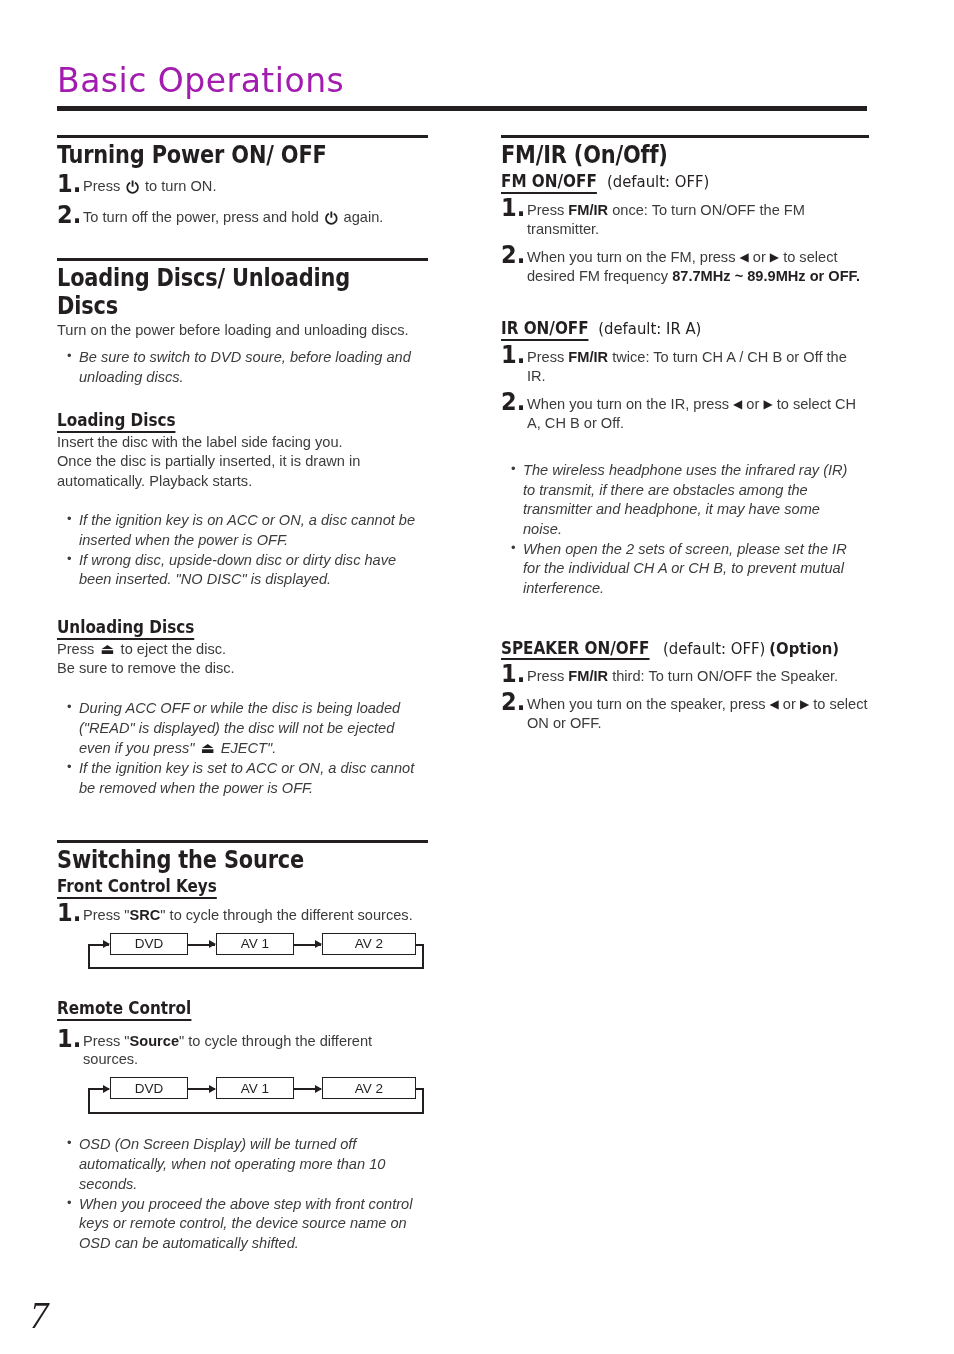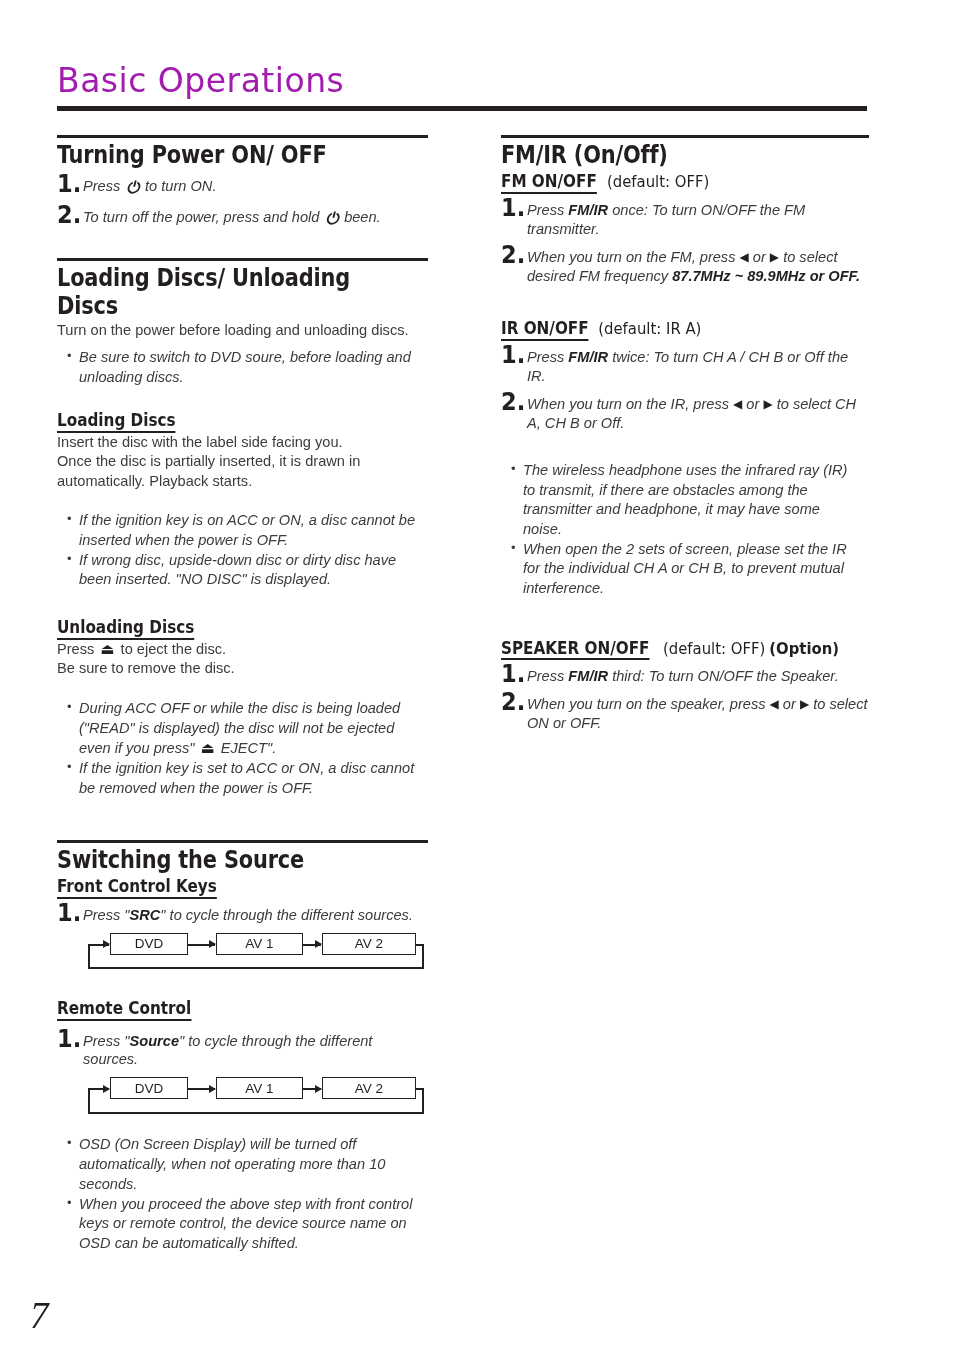--- a/index.html
+++ b/index.html
@@ -148,21 +148,20 @@
     width: 26px;
     margin-top: 1px;
   }
   .step-body {
     font-family: "Liberation Sans", sans-serif;
     font-size: 14.6px;
     line-height: 1.3;
     color: #3b3b3d;
     padding-top: 7px;
     flex: 1 1 auto;
-    font-style: italic;
   }
   .step-body b {
     color: #231f20;
     font-weight: bold;
   }
   .ico {
     font-family: "DejaVu Sans", sans-serif;
     color: #231f20;
     font-size: 15px;
     font-weight: bold;
@@ -195,21 +194,21 @@
     background: #fff;
     font-family: "Liberation Sans", sans-serif;
     font-size: 13.5px;
     color: #231f20;
     display: flex;
     align-items: center;
     justify-content: center;
     z-index: 2;
   }
   .fb1 { left: 28px;  width: 78px; text-align: center; }
-  .fb2 { left: 134px; width: 87px; }
+  .fb2 { left: 134px; width: 78px; }
   .fb3 { left: 240px; width: 94px; }
 
   .flow-arrow {
     position: absolute;
     top: 11px;
     height: 1.6px;
     background: #231f20;
     z-index: 1;
   }
   .flow-arrow::after {
@@ -314,21 +313,21 @@
       <div class="sec-rule left-rule"></div>
       <h2 class="sec-title">Turning Power ON/ OFF</h2>
 
       <div class="steps">
         <div class="step">
           <span class="step-num">1.</span>
           <span class="step-body"><span>Press </span><span class="ico ico-pwr">⏻</span><span> to turn ON.</span></span>
         </div>
         <div class="step">
           <span class="step-num">2.</span>
-          <span class="step-body"><span>To turn off the power, press and hold </span><span class="ico ico-pwr">⏻</span><span> been.</span></span>
+          <span class="step-body"><span>To turn off the power, press and hold </span><span class="ico ico-pwr">⏻</span><span> again.</span></span>
         </div>
       </div>
     </div>
 
     <div class="sp26"></div>
 
     <div>
       <div class="sec-rule left-rule"></div>
       <h2 class="sec-title">Loading Discs/ Unloading Discs</h2>
       <p class="body-text">Turn on the power before loading and unloading discs.</p>

